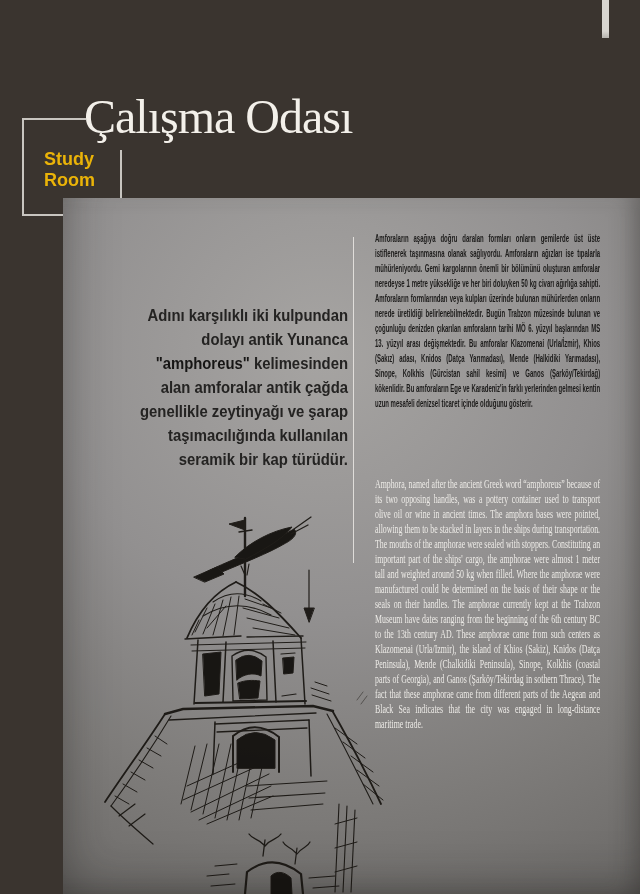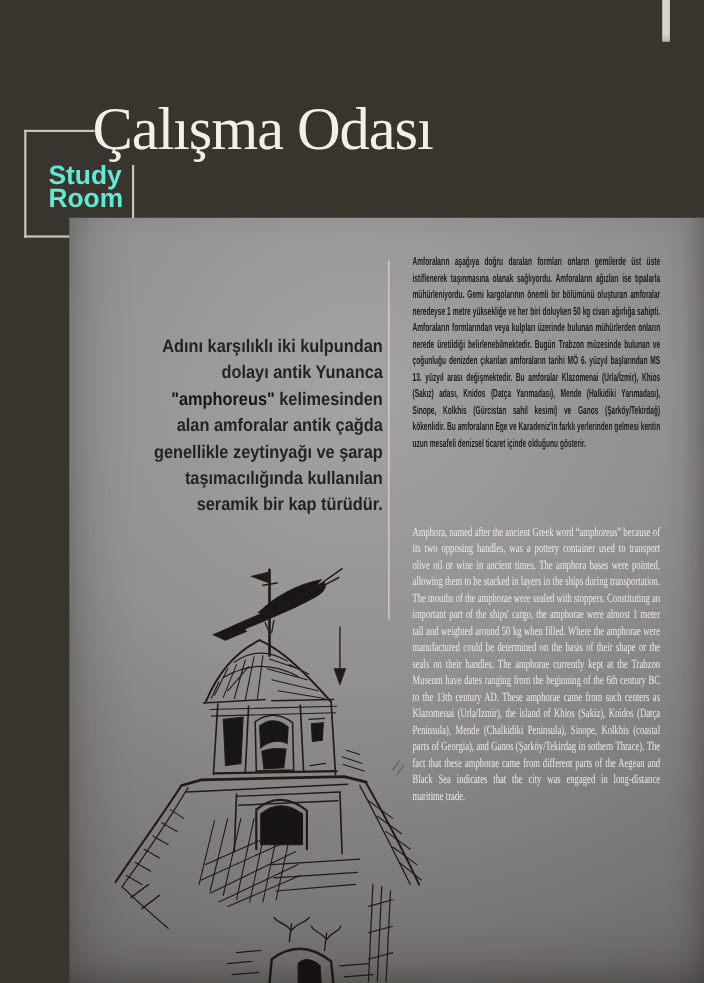--- a/index.html
+++ b/index.html
@@ -13,26 +13,26 @@
   #box-top   {left:22px;top:118px;width:64px;height:2px;}
   #box-left  {left:22px;top:118px;width:2px;height:98px;}
   #box-bottom{left:22px;top:214px;width:99px;height:2px;}
   #box-right {left:120px;top:150px;width:2px;height:64px;}
   #top-bar{position:absolute;left:602px;top:0;width:7px;height:38px;z-index:1;
     background:linear-gradient(#d8d5d0 0 82%, #b5b2ad 100%);}
   
   #page-title{
     position:absolute;left:84px;top:86px;z-index:2;
     font-family:"Liberation Serif",serif;font-weight:400;
-    font-size:55px;line-height:62px;letter-spacing:-1px;color:#f3f0ea;
+    font-size:48px;line-height:62px;letter-spacing:-1px;color:#f3f0ea;
     white-space:nowrap;
   }
   #study-room{
     position:absolute;left:44px;top:149px;z-index:2;
-    font-size:24px;line-height:21px;font-weight:bold;color:#5eead4;
+    font-size:18px;line-height:21px;font-weight:bold;color:#eab308;
     white-space:pre-line;
   }
   
   #panel{
     position:absolute;left:63px;top:198px;width:577px;height:696px;z-index:3;
     background:
       radial-gradient(120% 95% at 45% 22%, #a6a4a2 0%, #929090 40%, #7e7c7a 68%, #676563 100%);
     box-shadow:
       inset -16px 0 26px -12px rgba(35,32,30,.40),
       inset 22px -26px 55px -30px rgba(28,26,24,.55),

